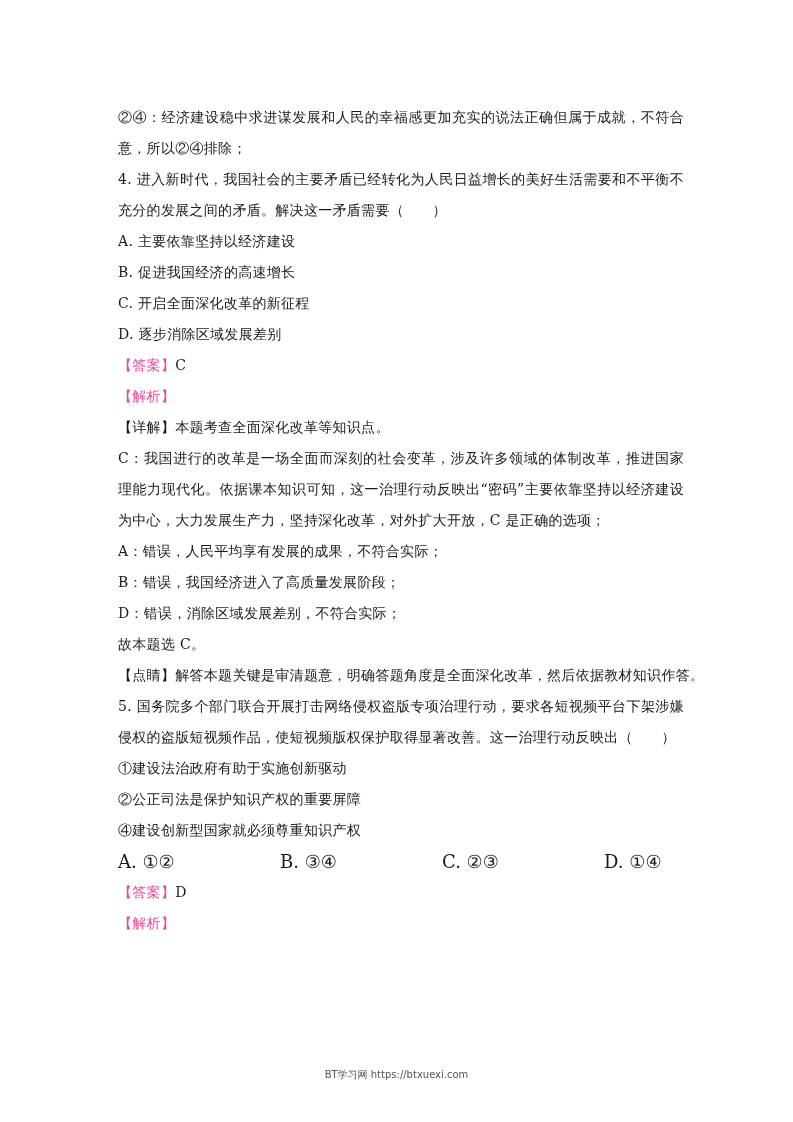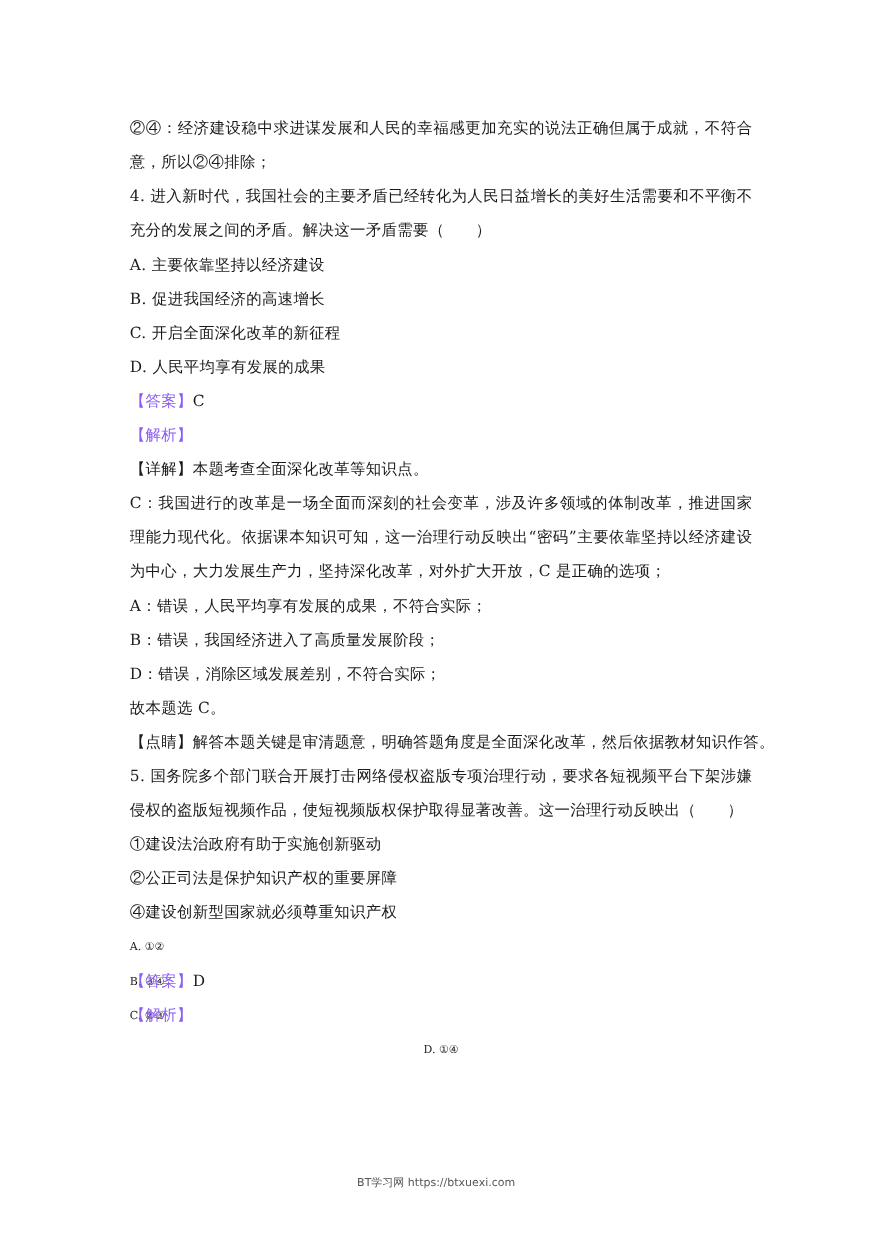--- a/index.html
+++ b/index.html
@@ -28,28 +28,27 @@
       white-space: nowrap;
       letter-spacing: 0.3px;
     }
     .line.justify {
       text-align: justify;
       text-align-last: justify;
       white-space: normal;
       overflow: hidden;
     }
     .tag-blue {
-      color: #8b5cf6;
+      color: #ec4899;
     }
     .choices-row {
       display: flex;
-      font-size: 10px;
+      font-size: 18px;
       line-height: 31px;
       height: 31px;
-      flex-direction: column;
     }
     .choices-row .choice {
       width: 162px;
       white-space: nowrap;
     }
     .choices-row .choice:last-child {
       width: auto;
       text-align: center;
     }
     .footer {
@@ -81,21 +80,21 @@
   <div class="line">
     <span>B.</span>
     <span>促进我国经济的高速增长</span>
   </div>
   <div class="line">
     <span>C.</span>
     <span>开启全面深化改革的新征程</span>
   </div>
   <div class="line">
     <span>D.</span>
-    <span>人民平均享有发展的成果</span>
+    <span>逐步消除区域发展差别</span>
   </div>
 
   <div class="line">
     <span class="tag-blue">【答案】</span><span>C</span>
   </div>
   <div class="line">
     <span class="tag-blue">【解析】</span>
   </div>
   <div class="line">
     <span>【详解】</span><span>本题考查全面深化改革等知识点。</span>

